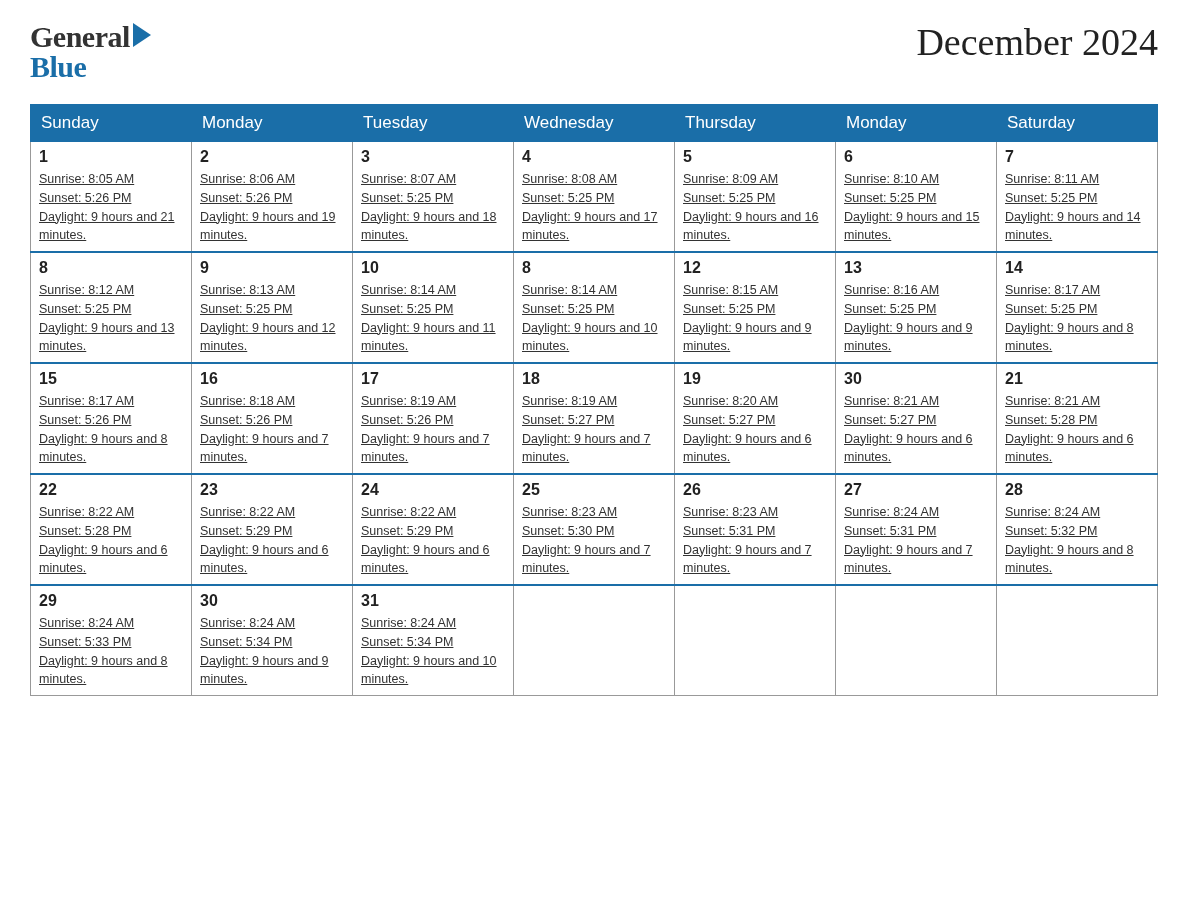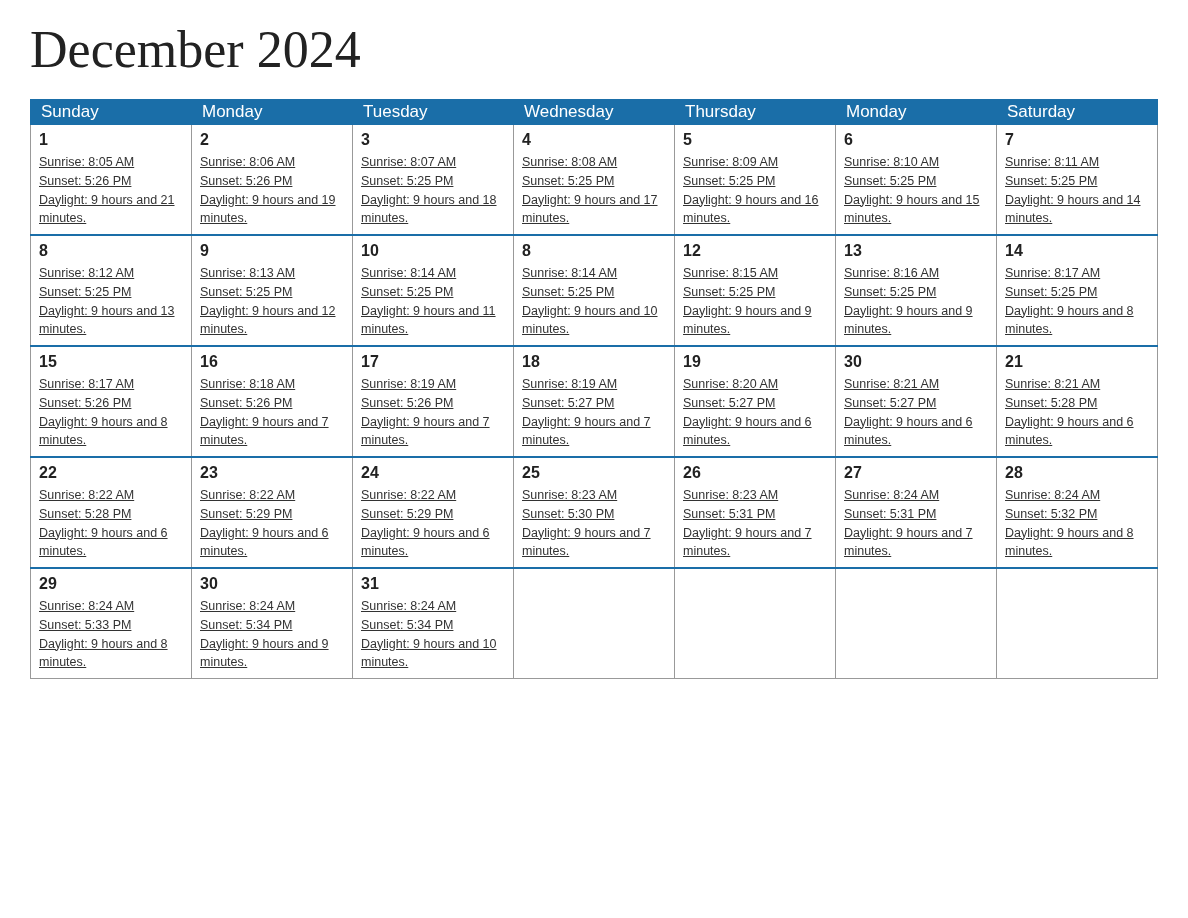--- a/index.html
+++ b/index.html
@@ -13,39 +13,39 @@
     .header {
       display: flex;
       justify-content: space-between;
       align-items: flex-start;
       margin-bottom: 20px;
     }
     .title-section {
       text-align: right;
     }
     .month-title {
-      font-size: 52px;
+      font-size: 38px;
       font-weight: normal;
       color: #222;
       font-family: Georgia, serif;
     }
     .location-title {
       font-size: 22px;
       color: #444;
       font-family: Georgia, serif;
     }
     .calendar-table {
       width: 100%;
       border-collapse: collapse;
       table-layout: fixed;
     }
     .calendar-table th {
       background-color: #1a6ea8;
       color: #fff;
-      padding: 2px 10px;
+      padding: 8px 10px;
       text-align: left;
       font-size: 17px;
       font-weight: normal;
       border: 1px solid #1a6ea8;
     }
     .calendar-table td {
       border: 1px solid #999;
       vertical-align: top;
       padding: 6px 8px;
       height: 110px;
@@ -102,20 +102,27 @@
       color: #1a6ea8;
       font-family: Georgia, serif;
       margin-top: -4px;
       letter-spacing: -0.5px;
     }
   </style>
 </head>
 <body>
 
 <div class="header">
+  <div class="logo-container">
+    <div class="logo-row">
+      <span class="logo-word">General</span>
+      <span class="logo-arrow"></span>
+    </div>
+    <span class="logo-blue-word">Blue</span>
+  </div>
   <div class="title-section">
     <div class="month-title">December 2024</div>
   </div>
 </div>
 
 <table class="calendar-table">
   <thead>
     <tr>
       <th>Sunday</th>
       <th>Monday</th>

